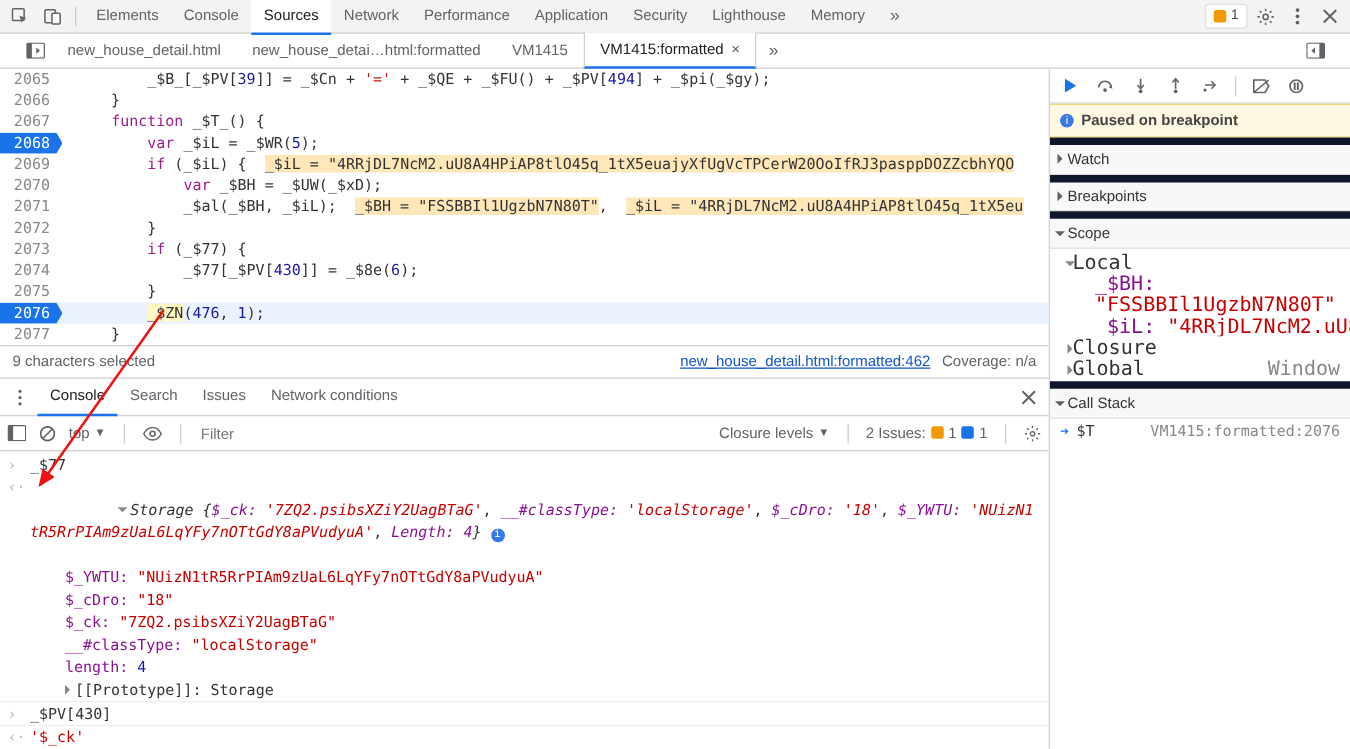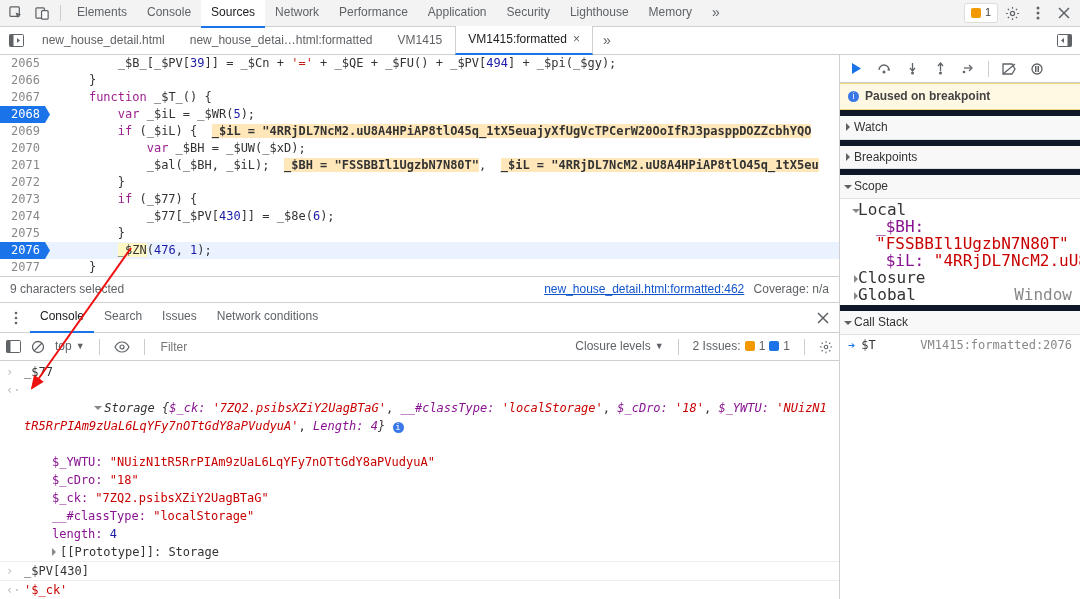--- a/index.html
+++ b/index.html
@@ -62,21 +62,21 @@
     display:inline-flex;align-items:center;gap:4px;
     background:#fff;border:1px solid #ddd;border-radius:3px;
     padding:1px 6px;font-size:11px;color:#444;
   }
   .badge .sq{width:10px;height:10px;background:#f29900;border-radius:2px;}
 
   
   .src-tabs{
     display:flex;align-items:center;
     height:28px;border-bottom:1px solid var(--border);
-    padding:0 4px;gap:2px;
+    padding:0 16px;gap:2px;
   }
   .src-tabs .icon-btn{width:24px;height:24px;display:flex;align-items:center;justify-content:center;color:#5f6367;}
   .src-tab{
     padding:5px 12px;color:#5f6367;border-right:1px solid transparent;
     display:flex;align-items:center;gap:6px;font-size:12px;
   }
   .src-tab.active{
     color:#202124;border-bottom:2px solid var(--blue);background:#fff;
     border-left:1px solid var(--border);border-right:1px solid var(--border);
   }
@@ -110,21 +110,21 @@
   }
   .gutter.bp{
     background:var(--exec-blue);color:#fff;
     clip-path:polygon(0 0,90% 0,100% 50%,90% 100%,0 100%);
   }
   .code-text{flex:1;padding-left:10px;overflow:hidden;}
   .kw{color:var(--keyword);}
   .num{color:var(--number);}
   .str{color:var(--string);}
   .hl-y{background:var(--hl-yellow);}
-  .hl-o{background:var(--hl-orange);font-weight:bold;}
+  .hl-o{background:var(--hl-orange);}
   .line-hl{background:var(--hl-blue-line);}
   .code-status{
     display:flex;align-items:center;justify-content:space-between;
     height:26px;border-bottom:1px solid var(--border);
     padding:0 10px;color:#5f6367;font-size:12px;
   }
   .code-status a{color:var(--link);text-decoration:underline;}
   
   
   .drawer-tabs{

